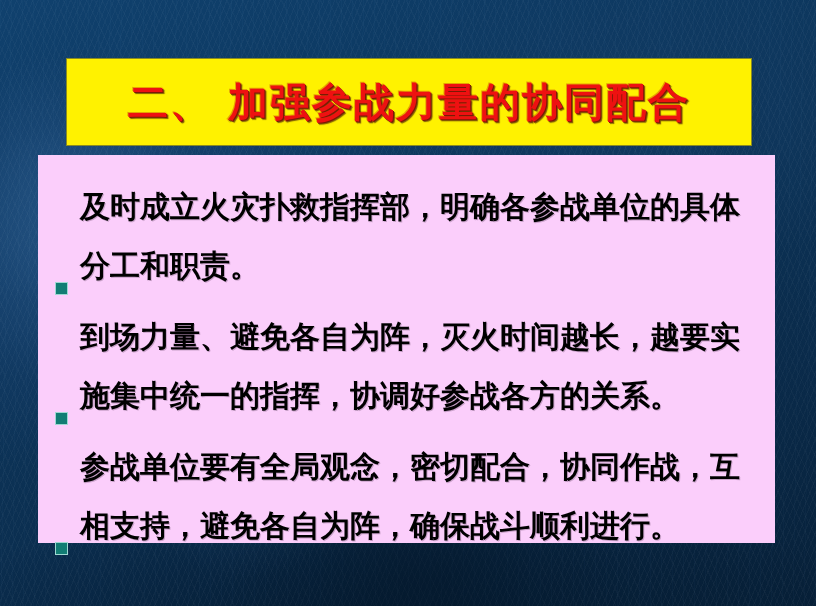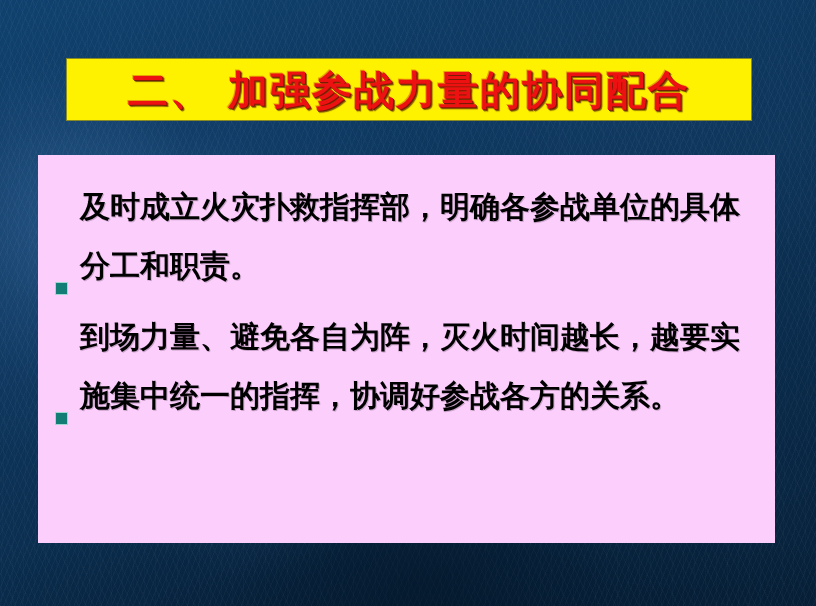--- a/index.html
+++ b/index.html
@@ -50,21 +50,21 @@
       radial-gradient(circle 200px at 88% 62%, rgba(10,40,70,0.30), rgba(0,0,0,0) 70%),
       radial-gradient(circle 260px at 52% 96%, rgba(4,22,40,0.55), rgba(0,0,0,0) 74%);
   }
 
   
   #title-banner {
     position: absolute;
     left: 66px;
     top: 58px;
     width: 686px;
-    height: 63px;
+    height: 88px;
     background: #FFF200;
     border: 1px solid #8a8a22;
     box-sizing: border-box;
     display: flex;
     align-items: center;
     justify-content: center;
     z-index: 3;
   }
   #title-text {
     font-family: "DejaVu Sans", "Liberation Sans", sans-serif;
@@ -139,16 +139,20 @@
     <div class="bullet-row">
       <span class="bullet-marker"></span>
       <span class="bullet-text">及时成立火灾扑救指挥部，明确各参战单位的具体分工和职责。</span>
     </div>
 
     <div class="bullet-row">
       <span class="bullet-marker"></span>
       <span class="bullet-text">到场力量、避免各自为阵，灭火时间越长，越要实施集中统一的指挥，协调好参战各方的关系。</span>
     </div>
 
+    <div class="bullet-row">
+      <span class="bullet-marker"></span>
+      <span class="bullet-text">参战单位要有全局观念，密切配合，协同作战，互相支持，避免各自为阵，确保战斗顺利进行。</span>
+    </div>
 
   </div>
 
 </div>
 
 </body></html>

